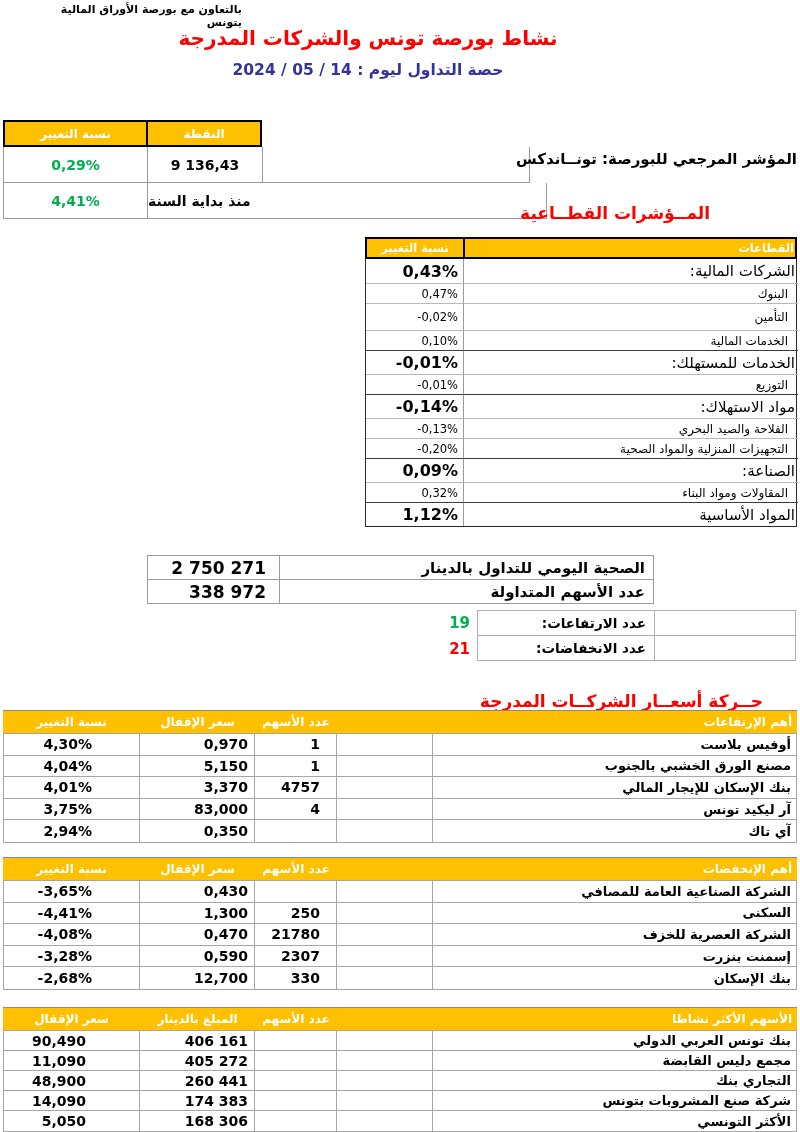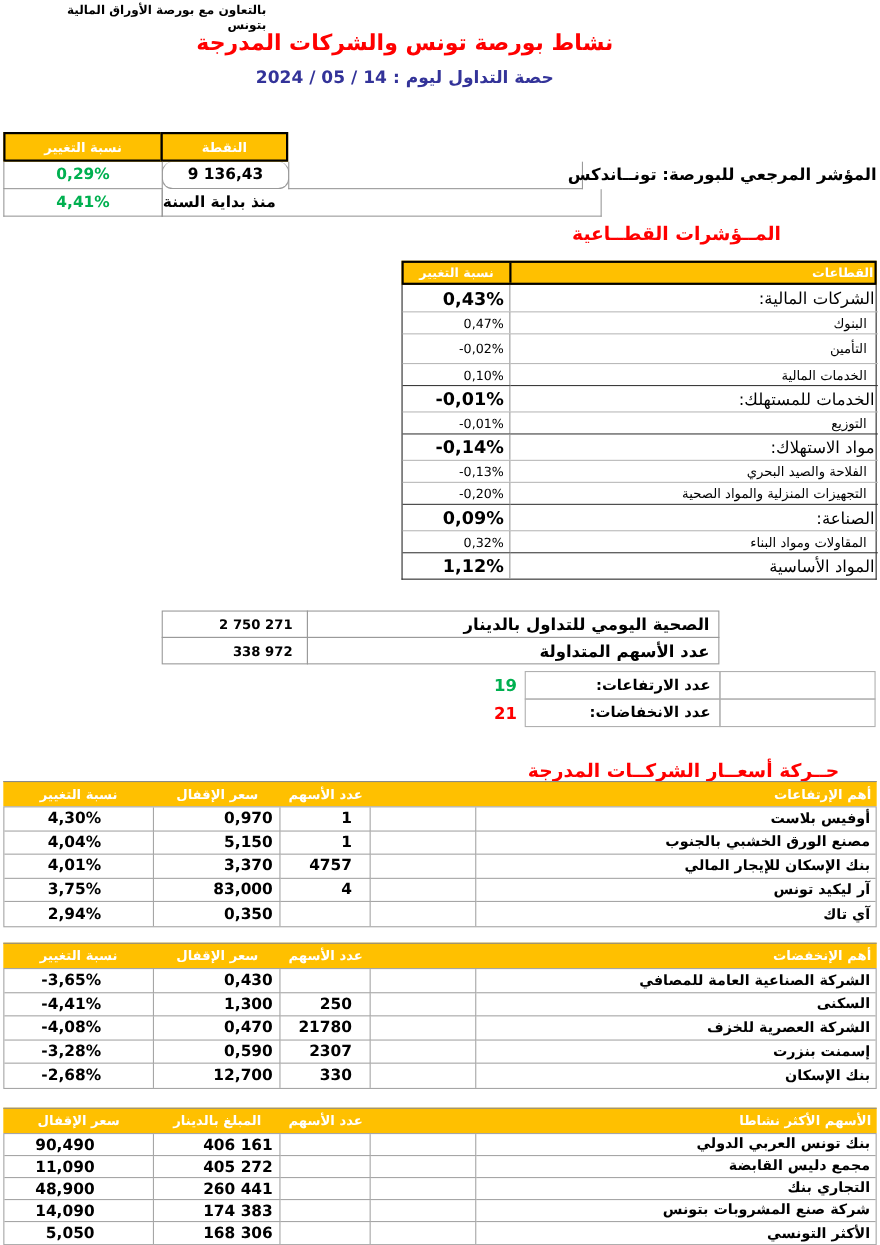--- a/index.html
+++ b/index.html
@@ -25,25 +25,25 @@
 
   
   .itable { left:3px; top:120px; }
   .ihead { display:flex; }
   .ihead > div { height:27px; background:#ffc000; border:2px solid #000;
                  color:#fff; font-weight:bold; font-size:12px;
                  display:flex; align-items:center; justify-content:center; direction:rtl; }
   .ihead .ih-change { width:145px; }
   .ihead .ih-points { width:116px; margin-left:-2px; }
   .irow { display:flex; }
-  .irow > div { height:25px; border:1px solid #9a9a9a; border-top:none;
+  .irow > div { height:36px; border:1px solid #9a9a9a; border-top:none;
                 display:flex; align-items:center; justify-content:center; }
   .irow > div + div { margin-left:-1px; }
   .i-change { width:145px; color:#00b050; font-weight:bold; font-size:14px; direction:ltr; }
-  .i-points { width:116px; font-weight:bold; font-size:14px; direction:ltr;border-radius:10px; }
+  .i-points { width:116px; font-weight:bold; font-size:14px; direction:ltr; }
   .i-empty  { width:268px; }
   .i-ytdcell { width:400px; justify-content:flex-end !important; direction:rtl;
                font-weight:bold; font-size:14px; padding-right:30px; }
   .idx-label { top:150px; right:3px; direction:rtl; font-weight:bold; font-size:15px; white-space:nowrap; }
 
   
   .stable { left:365px; top:237px; width:432px; }
   .shead { display:grid; grid-template-columns:98px 334px; height:22px;
            background:#ffc000; border:2px solid #000; }
   .shead > div { color:#fff; font-weight:bold; font-size:11.5px;
@@ -65,21 +65,21 @@
   .srow.c .sval { font-size:11.5px; }
   .srow.p .sname { font-size:15px; }
   .srow.c .sname { font-size:12px; padding-right:10px; }
 
   
   .vtable { left:147px; top:555px; }
   .vrow { display:flex; }
   .vrow + .vrow { margin-top:-1px; }
   .vrow > div { height:25px; border:1px solid #9a9a9a; display:flex; align-items:center; }
   .v-val { width:133px; justify-content:flex-end; padding-right:13px;
-           direction:ltr; font-weight:bold; font-size:12px; }
+           direction:ltr; font-weight:bold; font-size:17px; }
   .v-label { width:375px; margin-left:-1px; justify-content:flex-start; direction:rtl;
              font-weight:bold; font-size:15px; padding-right:8px; }
 
   
   .cbox { left:477px; top:610px; width:320px; }
   .crow { display:flex; }
   .crow + .crow { margin-top:-1px; }
   .crow > div { height:26px; border:1px solid #b0b0b0; display:flex; align-items:center; }
   .c-label { width:178px; direction:rtl; font-weight:bold; font-size:13.5px; padding-right:8px; }
   .c-empty { width:142px; margin-left:-1px; }

